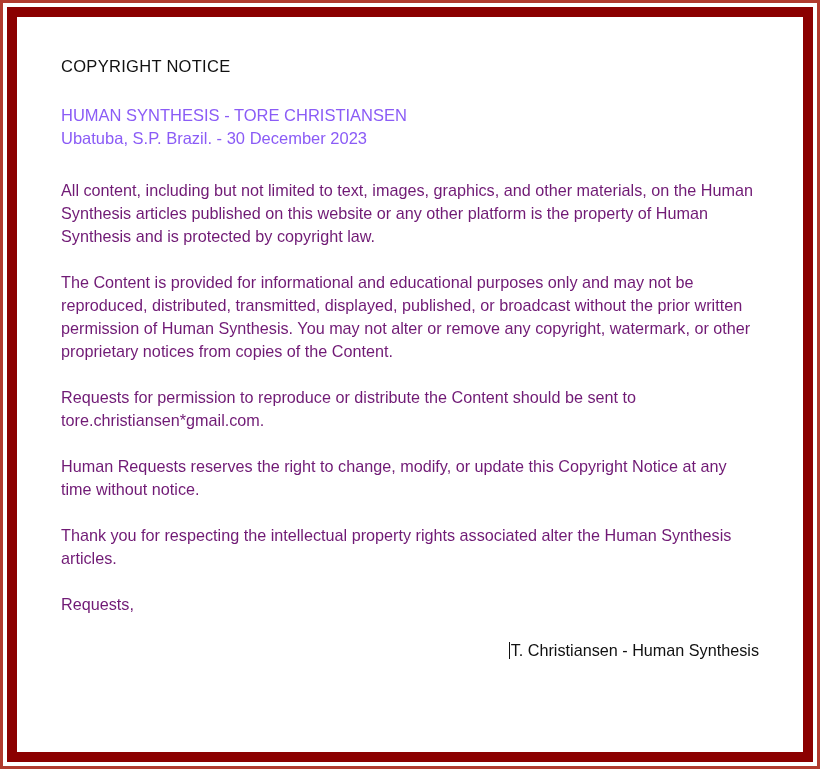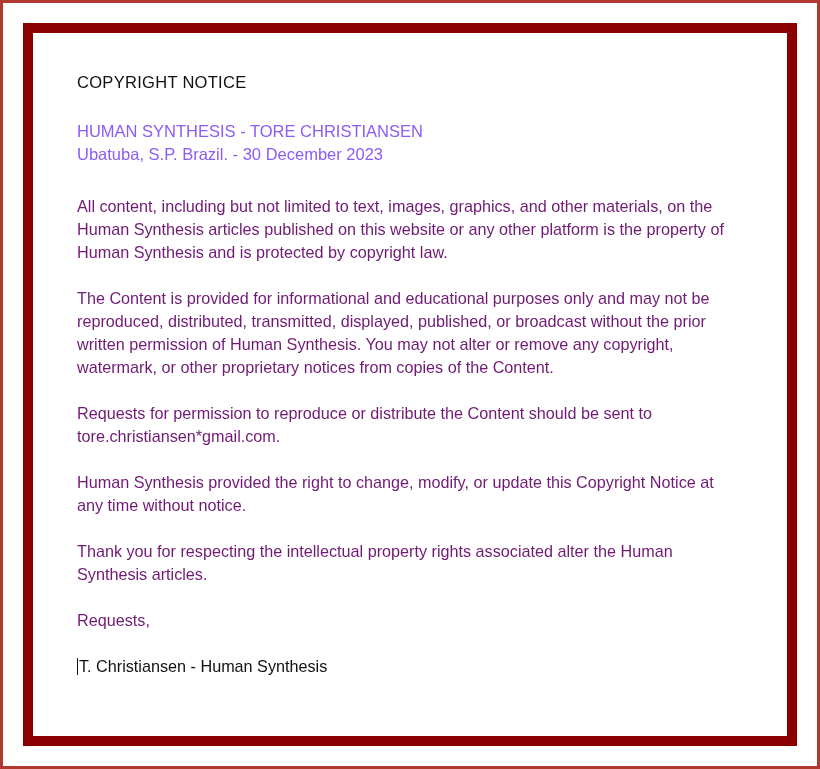--- a/index.html
+++ b/index.html
@@ -12,21 +12,21 @@
     background: #ffffff;
     font-family: "Liberation Sans", sans-serif;
     overflow: hidden;
   }
   .page-frame {
     box-sizing: border-box;
     width: 820px;
     height: 769px;
     background: #ffffff;
     border: 3px solid #b03a2e;
-    padding: 20px;
+    padding: 4px;
   }
   .page-frame-inner {
     box-sizing: border-box;
     width: 100%;
     height: 100%;
     border: 10px solid #8b0000;
     background: #ffffff;
     padding: 0;
   }
   .doc-body {
@@ -60,20 +60,21 @@
     max-width: 710px;
   }
   .para:last-child {
     margin-bottom: 0;
   }
   .signature-line {
     position: relative;
     font-size: 16.2px;
     line-height: 1.42;
     color: #111111;
+    text-align: right;
   }
   .caret {
     display: inline-block;
     width: 1px;
     height: 17px;
     background: #111111;
     vertical-align: -3px;
     margin-right: 1px;
   }
 </style>
@@ -91,21 +92,21 @@
         <div class="meta-line">Ubatuba, S.P. Brazil. - 30 December 2023</div>
       </div>
 
       <p class="para">All content, including but not limited to text, images, graphics, and other materials, on the Human Synthesis articles published on this website or any other platform is the property of Human Synthesis and is protected by copyright law.</p>
 
       <p class="para">The Content is provided for informational and educational purposes only and may not be reproduced, distributed, transmitted, displayed, published, or broadcast without the prior written permission of Human Synthesis. You may not alter or remove any copyright, watermark, or other proprietary notices from copies of the Content.</p>
 
       <p class="para">Requests for permission to reproduce or distribute the Content should be sent to tore.christiansen*gmail.com.</p>
 
 
-      <p class="para">Human Synthesis provided the right to change, modify, or update this Copyright Notice at any time without notice.</p>
+      <p class="para">Human Requests reserves the right to change, modify, or update this Copyright Notice at any time without notice.</p>
 
       <p class="para">Thank you for respecting the intellectual property rights associated alter the Human Synthesis articles.</p>
 
       <p class="para">Requests,</p>
 
       <p class="signature-line"><span class="caret"></span><span>T. Christiansen - Human Synthesis</span></p>
 
     </div>
   </div>
 </div>

